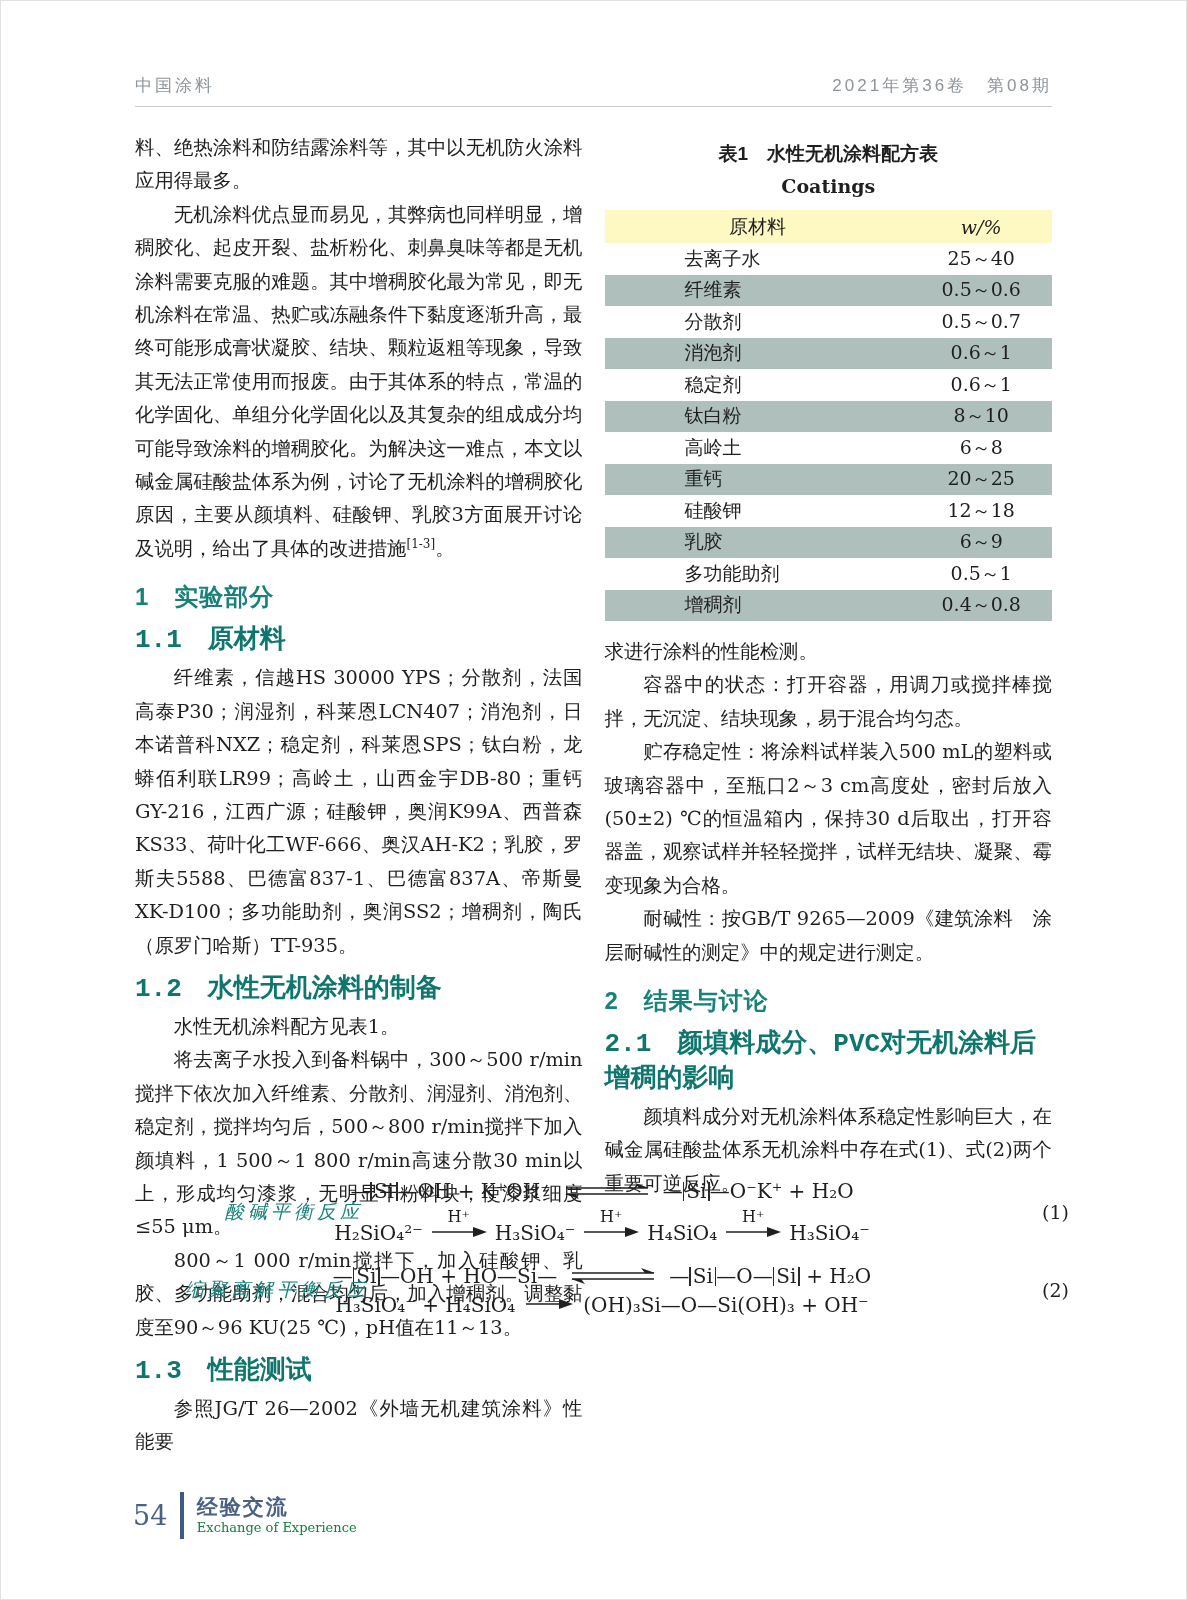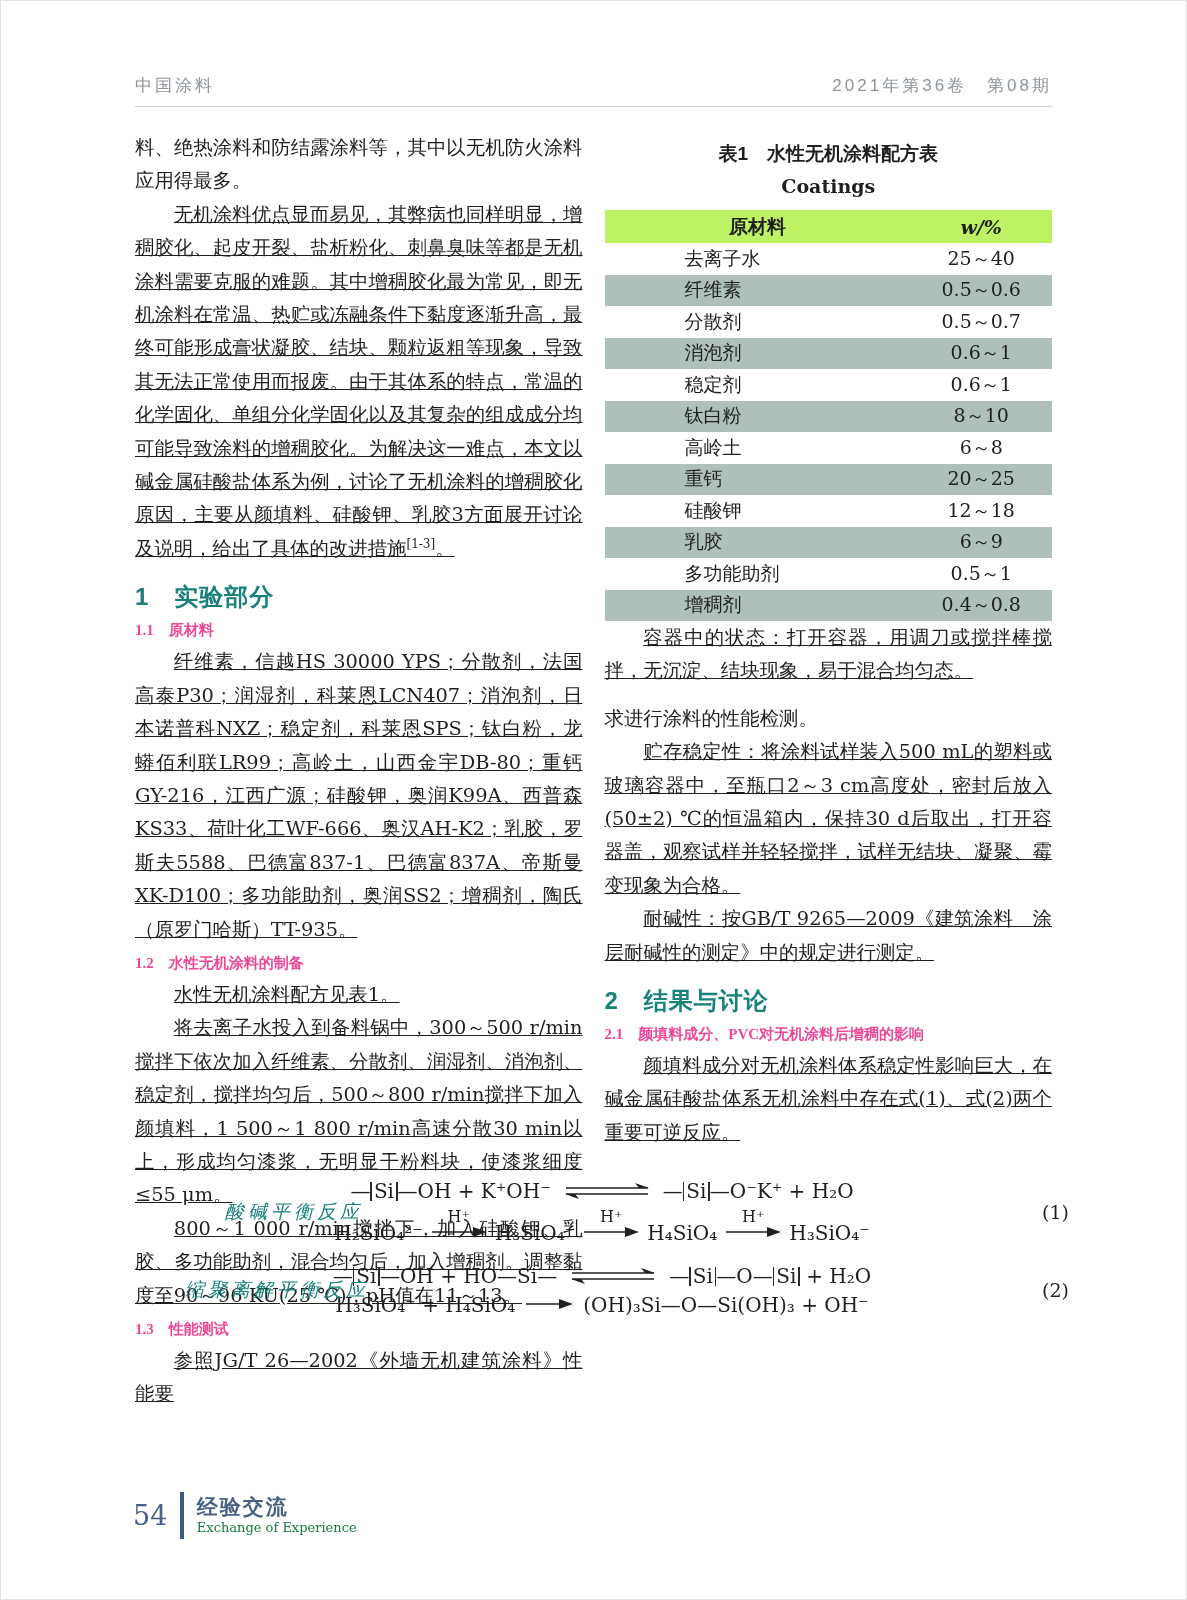--- a/index.html
+++ b/index.html
@@ -20,42 +20,42 @@
   
   .columns {
     position:absolute; top:131px; left:135px; right:135px;
     display:flex; gap:22px;
   }
   .col { width:calc(50% - 11px); }
   .body-p {
     margin:0; font-size:19.4px; line-height:33.4px; text-align:justify;
     font-family:"DejaVu Serif","Liberation Serif",serif;
   }
-  .indent { text-indent:2em;text-decoration:underline; }
+  .indent { text-indent:2em; }
   .ref { font-size:12px; line-height:0; }
   .h-sec1 {
     margin:16px 0 8px; font-family:"Liberation Sans","DejaVu Sans",sans-serif;
     font-weight:bold; font-size:24px; color:#17817a; letter-spacing:1px;
   }
   .h-sec2 {
-    margin:8px 0 5px; font-family:Liberation Serif, serif;
-    font-weight:bold; font-size:15px; color:#ec4899;
+    margin:8px 0 5px; font-family:Liberation Mono, monospace;
+    font-weight:bold; font-size:26px; color:#0f766e;
   }
   
   .tbl-title-zh {
     text-align:center; font-family:"Liberation Sans","DejaVu Sans",sans-serif;
     font-weight:bold; font-size:19px; margin:10px 0 6px;
   }
   .tbl-title-en {
     text-align:center; font-weight:bold; font-size:19px; line-height:27px;
     margin-bottom:10px;
   }
   table.formula-table { width:100%; border-collapse:collapse; font-size:19px; }
   .formula-table th {
-    background:#bef264; font-weight:bold; height:31px;
+    background:#fef9c3; font-weight:normal; height:31px;
   }
   .formula-table th.c1 { text-align:center; }
   .formula-table th.c2 { text-align:center; font-style:italic; }
   .formula-table td { height:29.5px; }
   .formula-table td.c1 { padding-left:80px; text-align:left; }
   .formula-table td.c2 { text-align:center; }
   .formula-table tbody tr:nth-child(even) { background:#aebfbc; }
   
   .equations { position:absolute; top:1178px; left:135px; right:118px; }
   .equation { position:relative; }
@@ -183,22 +183,22 @@
                 <td class="c2">0.5～1</td>
               </tr>
             <tr>
                 <td class="c1">增稠剂</td>
                 <td class="c2">0.4～0.8</td>
               </tr>
           </tbody>
         </table>
       </div>
 
+      <p class="body-p" style="margin-top:14px;">求进行涂料的性能检测。</p>
       <p class="body-p indent">容器中的状态：打开容器，用调刀或搅拌棒搅拌，无沉淀、结块现象，易于混合均匀态。</p>
-      <p class="body-p" style="margin-top:14px;">求进行涂料的性能检测。</p>
       <p class="body-p indent">贮存稳定性：将涂料试样装入500 mL的塑料或玻璃容器中，至瓶口2～3 cm高度处，密封后放入(50±2) ℃的恒温箱内，保持30 d后取出，打开容器盖，观察试样并轻轻搅拌，试样无结块、凝聚、霉变现象为合格。</p>
       <p class="body-p indent">耐碱性：按GB/T 9265—2009《建筑涂料　涂层耐碱性的测定》中的规定进行测定。</p>
 
       <h2 class="h-sec1">2　结果与讨论</h2>
       <h3 class="h-sec2">2.1　颜填料成分、PVC对无机涂料后增稠的影响</h3>
       <p class="body-p indent">颜填料成分对无机涂料体系稳定性影响巨大，在碱金属硅酸盐体系无机涂料中存在式(1)、式(2)两个重要可逆反应。</p>
     </div>
   </div>
 
   <div class="equations">

